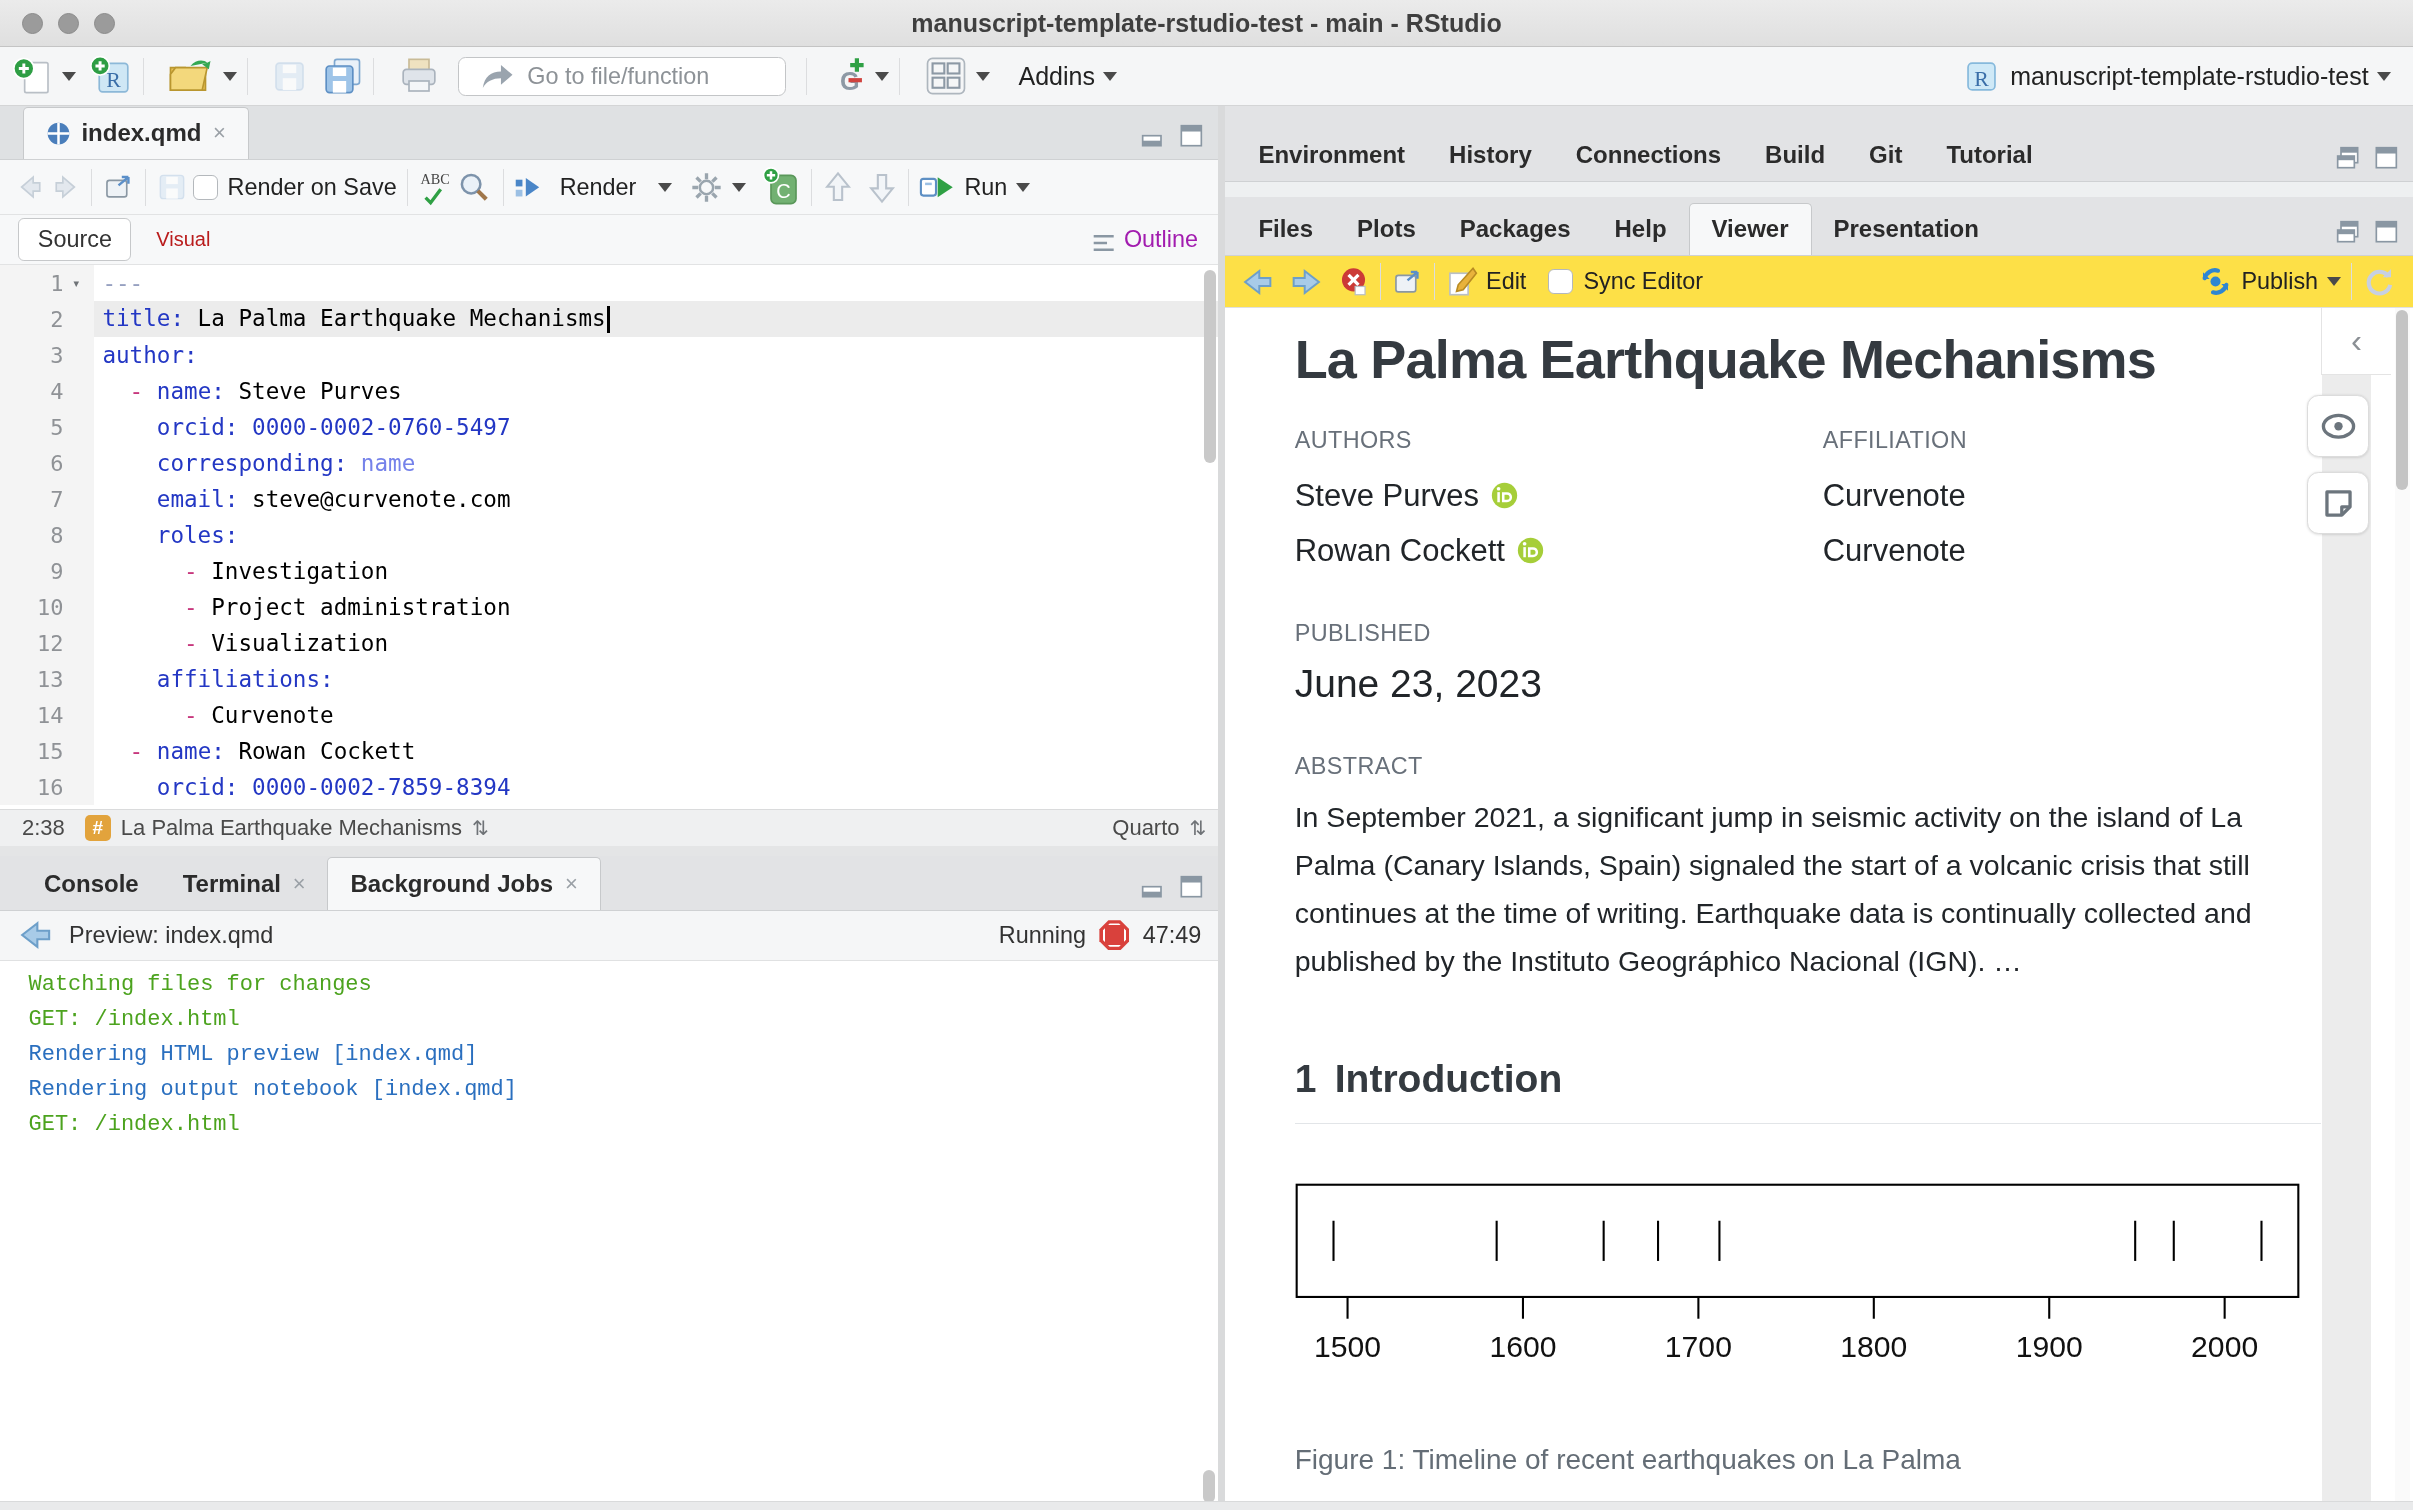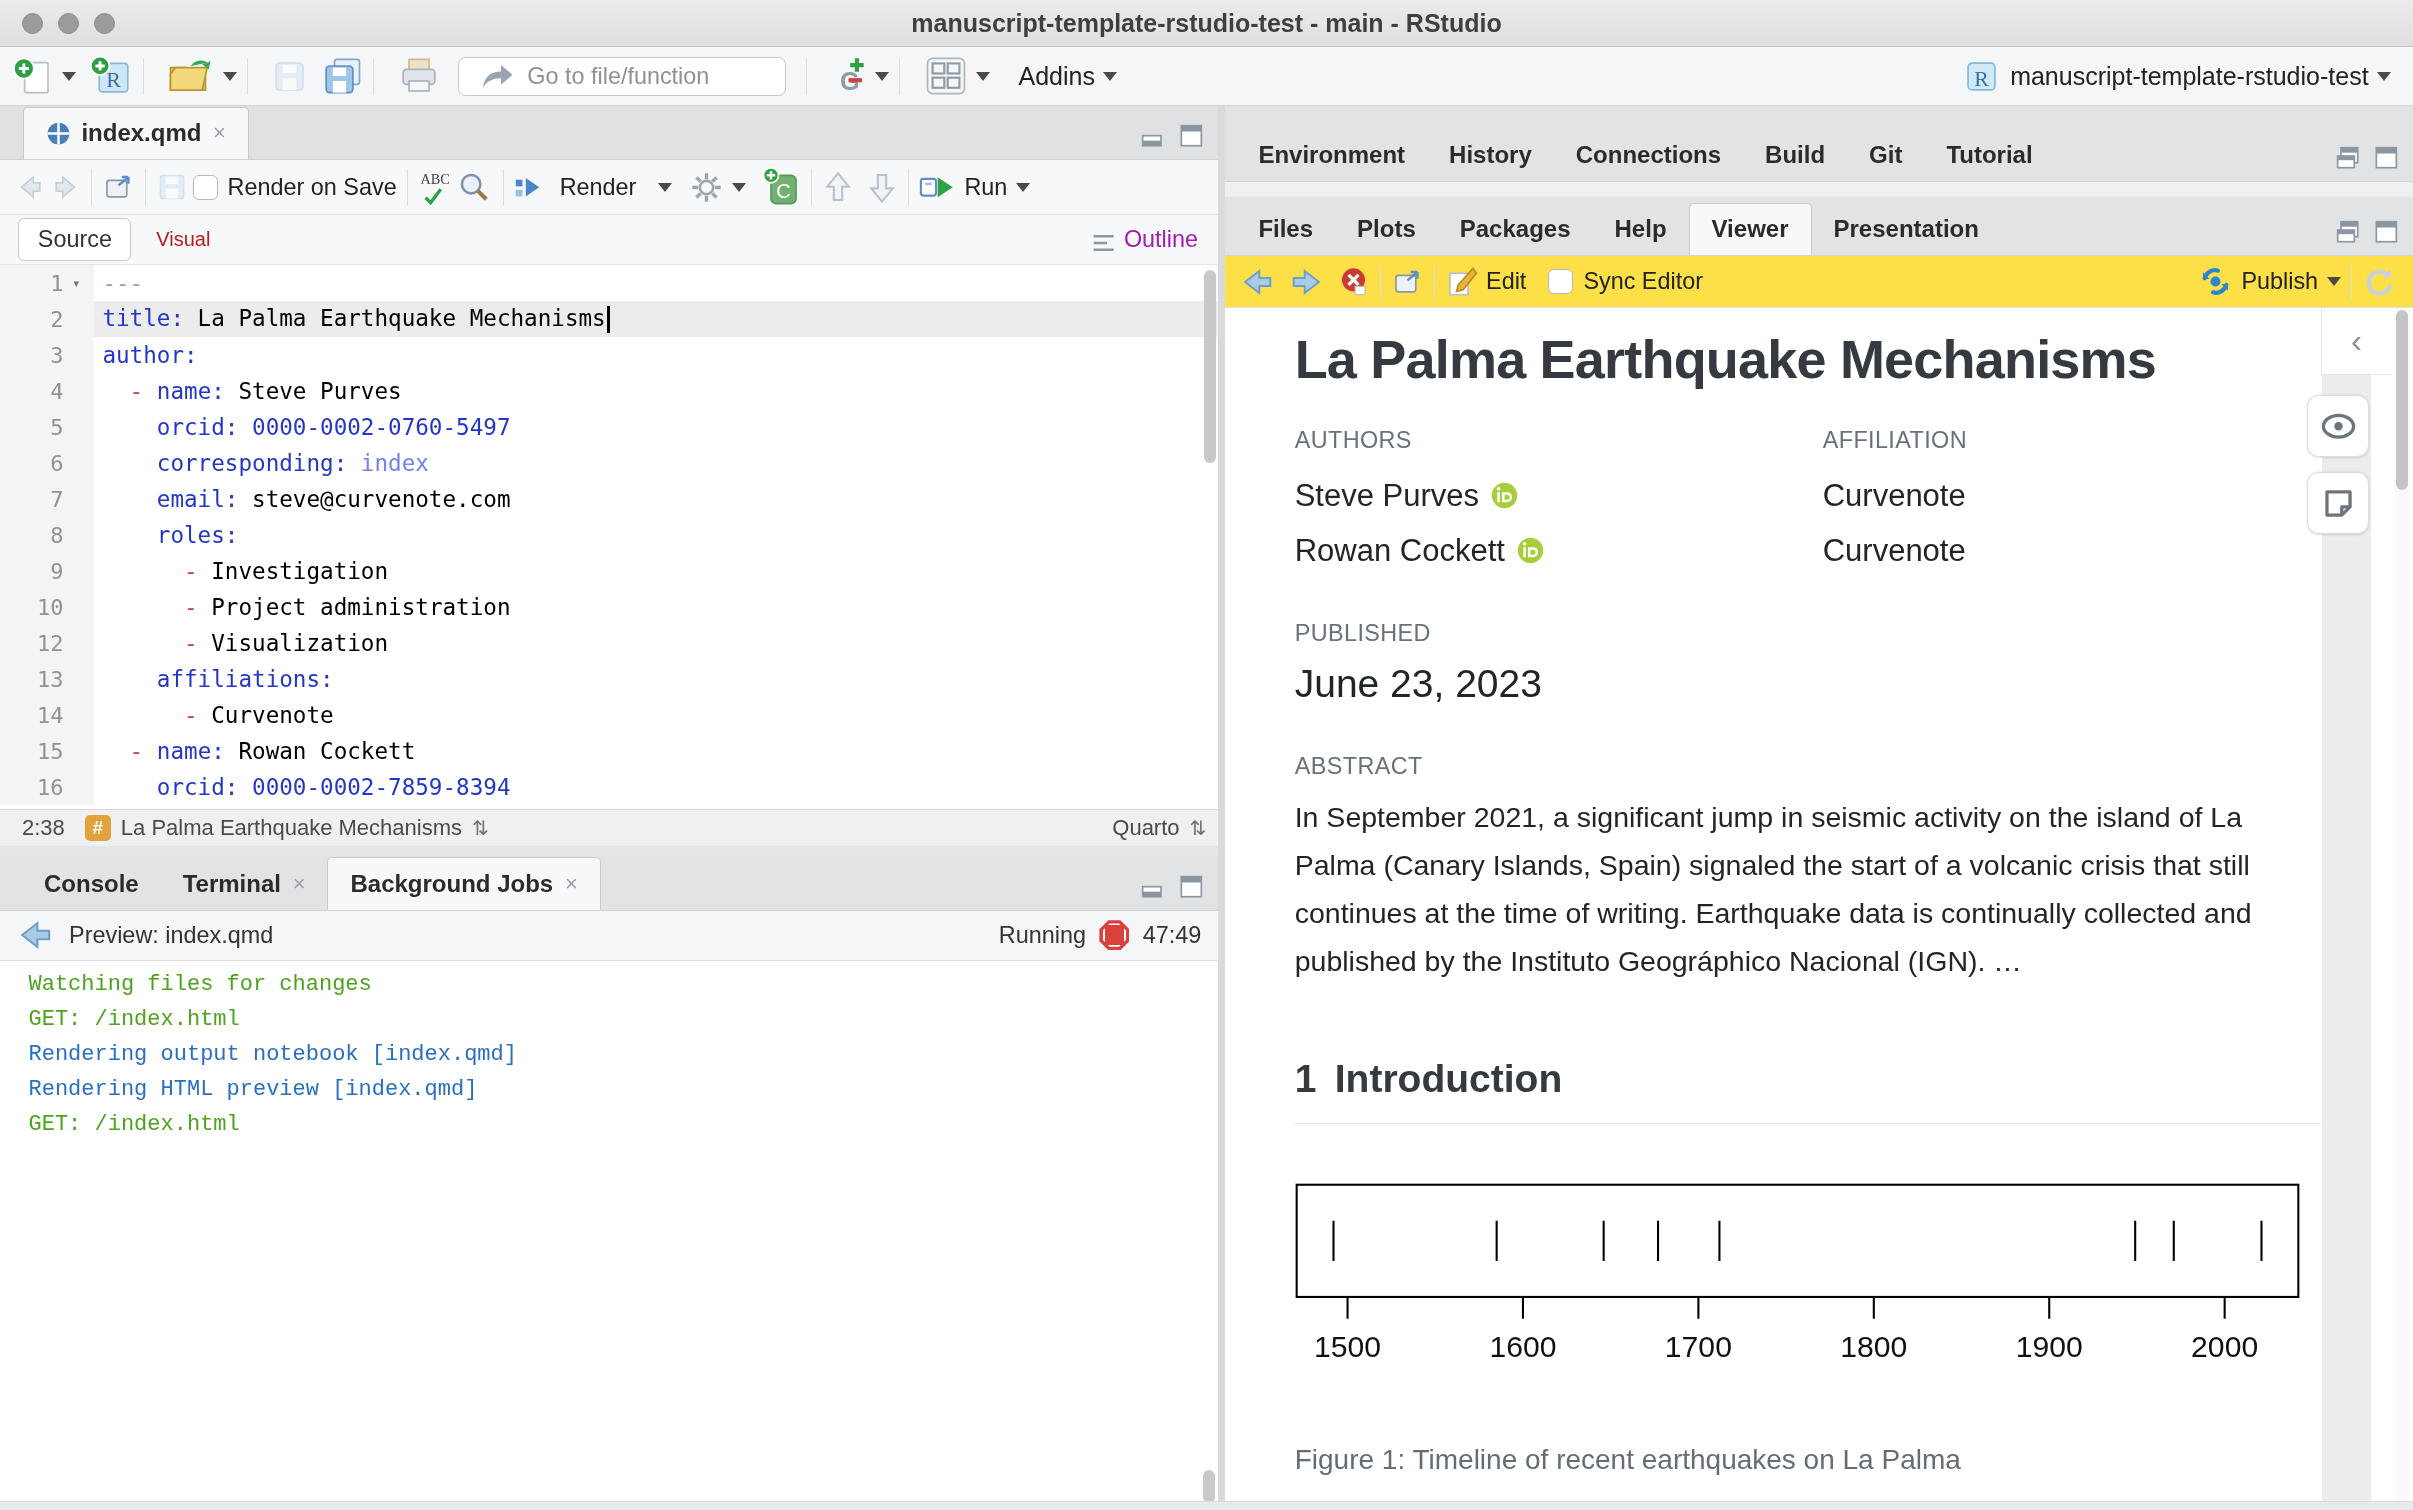--- a/index.html
+++ b/index.html
@@ -353,21 +353,21 @@
             <span class="lc"><span class="tk-p">  </span><span class="tk-d">- </span><span class="tk-k">name:</span><span class="tk-p"> Steve Purves</span></span>
           </div>
           <div class="cl">
             <span class="ln">5</span>
             <span class="fold"></span>
             <span class="lc"><span class="tk-p">    </span><span class="tk-k">orcid:</span><span class="tk-n"> 0000-0002-0760-5497</span></span>
           </div>
           <div class="cl">
             <span class="ln">6</span>
             <span class="fold"></span>
-            <span class="lc"><span class="tk-p">    </span><span class="tk-k">corresponding:</span><span class="tk-b"> index</span></span>
+            <span class="lc"><span class="tk-p">    </span><span class="tk-k">corresponding:</span><span class="tk-b"> name</span></span>
           </div>
           <div class="cl">
             <span class="ln">7</span>
             <span class="fold"></span>
             <span class="lc"><span class="tk-p">    </span><span class="tk-k">email:</span><span class="tk-p"> steve@curvenote.com</span></span>
           </div>
           <div class="cl">
             <span class="ln">8</span>
             <span class="fold"></span>
             <span class="lc"><span class="tk-p">    </span><span class="tk-k">roles:</span></span>
@@ -453,22 +453,22 @@
         <span>Preview: index.qmd</span>
         <span style="margin-left:auto;display:flex;align-items:center;margin-right:16.7px;">
           <span>Running</span>
           <span class="stopoct"></span>
           <span>47:49</span>
         </span>
       </div>
       <div class="cons-out" id="console-out">
         <div class="row co-green">Watching files for changes</div>
           <div class="row co-green">GET: /index.html</div>
+          <div class="row co-blue">Rendering HTML preview [index.qmd]</div>
           <div class="row co-blue">Rendering output notebook [index.qmd]</div>
-          <div class="row co-blue">Rendering HTML preview [index.qmd]</div>
           <div class="row co-green">GET: /index.html</div>
           <div class="cons-scroll"></div>
       </div>
     </div>
 
     <div class="vdivider"></div>
 
     <div class="rightcol">
 
       <div class="tabstrip env-strip" id="env-tabs">

